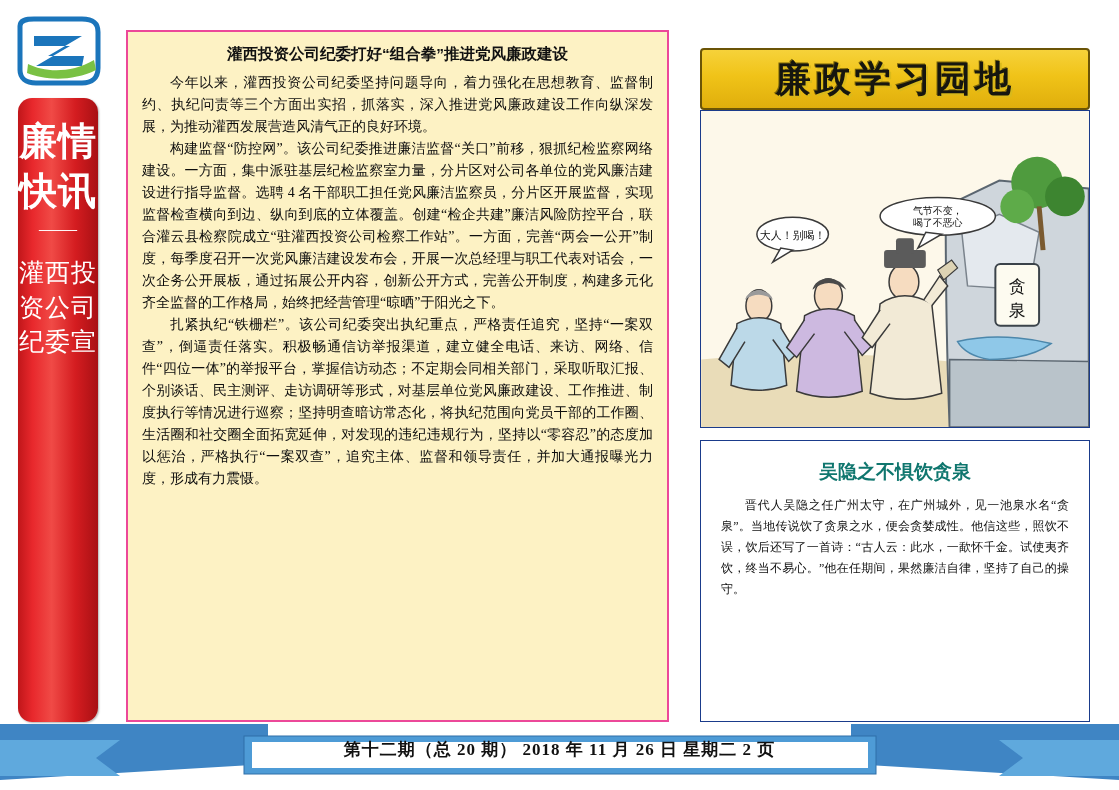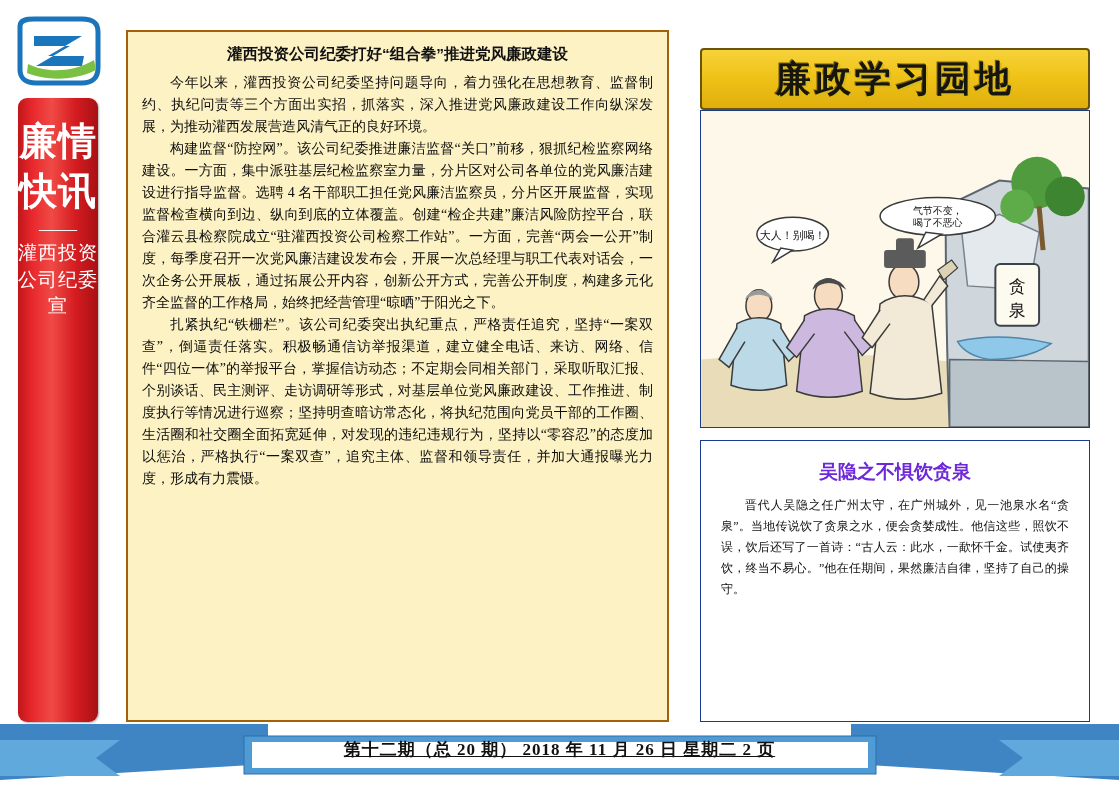--- a/index.html
+++ b/index.html
@@ -13,42 +13,42 @@
   
   .left-col{
     position:absolute;left:0;top:0;width:118px;height:790px;
   }
   .logo{
     position:absolute;left:14px;top:16px;width:88px;height:72px;
   }
   .red-banner{
     position:absolute;left:18px;top:98px;width:80px;height:624px;
     background:linear-gradient(to right,#c0161a 0%,#e8282c 18%,#f04a46 42%,#d41c20 72%,#a81014 100%);
-    border-radius:9px;
+    border-radius:14px;
     box-shadow:1px 1px 2px rgba(0,0,0,.3);
     color:#ffffff;
     text-align:center;
     padding-top:18px;
     box-sizing:border-box;
   }
   .red-banner .big{
     font-size:38px;font-weight:bold;line-height:1.32;letter-spacing:1px;
     font-family:"Liberation Serif","DejaVu Serif",serif;
   }
   .red-banner .dash{
     font-size:19px;line-height:0.9;margin-top:4px;
   }
   .red-banner .small{
-    font-size:19px;line-height:1.38;margin-top:3px;letter-spacing:1px;
+    font-size:25px;line-height:1.38;margin-top:19px;letter-spacing:1px;
   }
   
   .article{
     position:absolute;left:126px;top:30px;width:543px;height:692px;
     background:#fdf2c4;
-    border:2px solid #a16207;
+    border:2px solid #ec4899;
     box-sizing:border-box;
     padding:10px 14px 8px 14px;
   }
   .article-title{
     text-align:center;font-size:15.5px;font-weight:bold;color:#111;
     line-height:1.5;margin-bottom:7px;
     font-family:"Liberation Sans","DejaVu Sans",sans-serif;
   }
   .article p{
     margin:0;
@@ -84,35 +84,34 @@
     overflow:hidden;
   }
   .story{
     position:absolute;left:700px;top:440px;width:390px;height:282px;
     border:1px solid #1a3b8b;
     background:#ffffff;
     box-sizing:border-box;
     padding:14px 16px;
   }
   .story h3{
-    margin:4px 0 10px 0;text-align:center;font-size:19px;font-weight:bold;color:#6d28d9;
+    margin:4px 0 10px 0;text-align:center;font-size:19px;font-weight:bold;color:#0f766e;
     font-family:"Liberation Serif","DejaVu Serif",serif;
   }
   .story p{
     margin:4px;font-size:12px;line-height:1.75;text-align:justify;
     text-justify:inter-ideograph;text-indent:2em;color:#111;
   }
   
   .ribbon-wrap{position:absolute;left:0;top:718px;width:1119px;height:72px;}
   .footer-text{
     position:absolute;left:0;top:738px;width:1119px;text-align:center;
     font-size:17px;font-weight:bold;color:#111;letter-spacing:1px;
     font-family:"Liberation Serif","DejaVu Serif",serif;
     z-index:5;
-    text-decoration:underline;
   }
   .cart-label{
     font-family:"Liberation Sans","DejaVu Sans",sans-serif;
   }
 </style>
 </head>
 <body>
 
 <div class="left-col">
 

